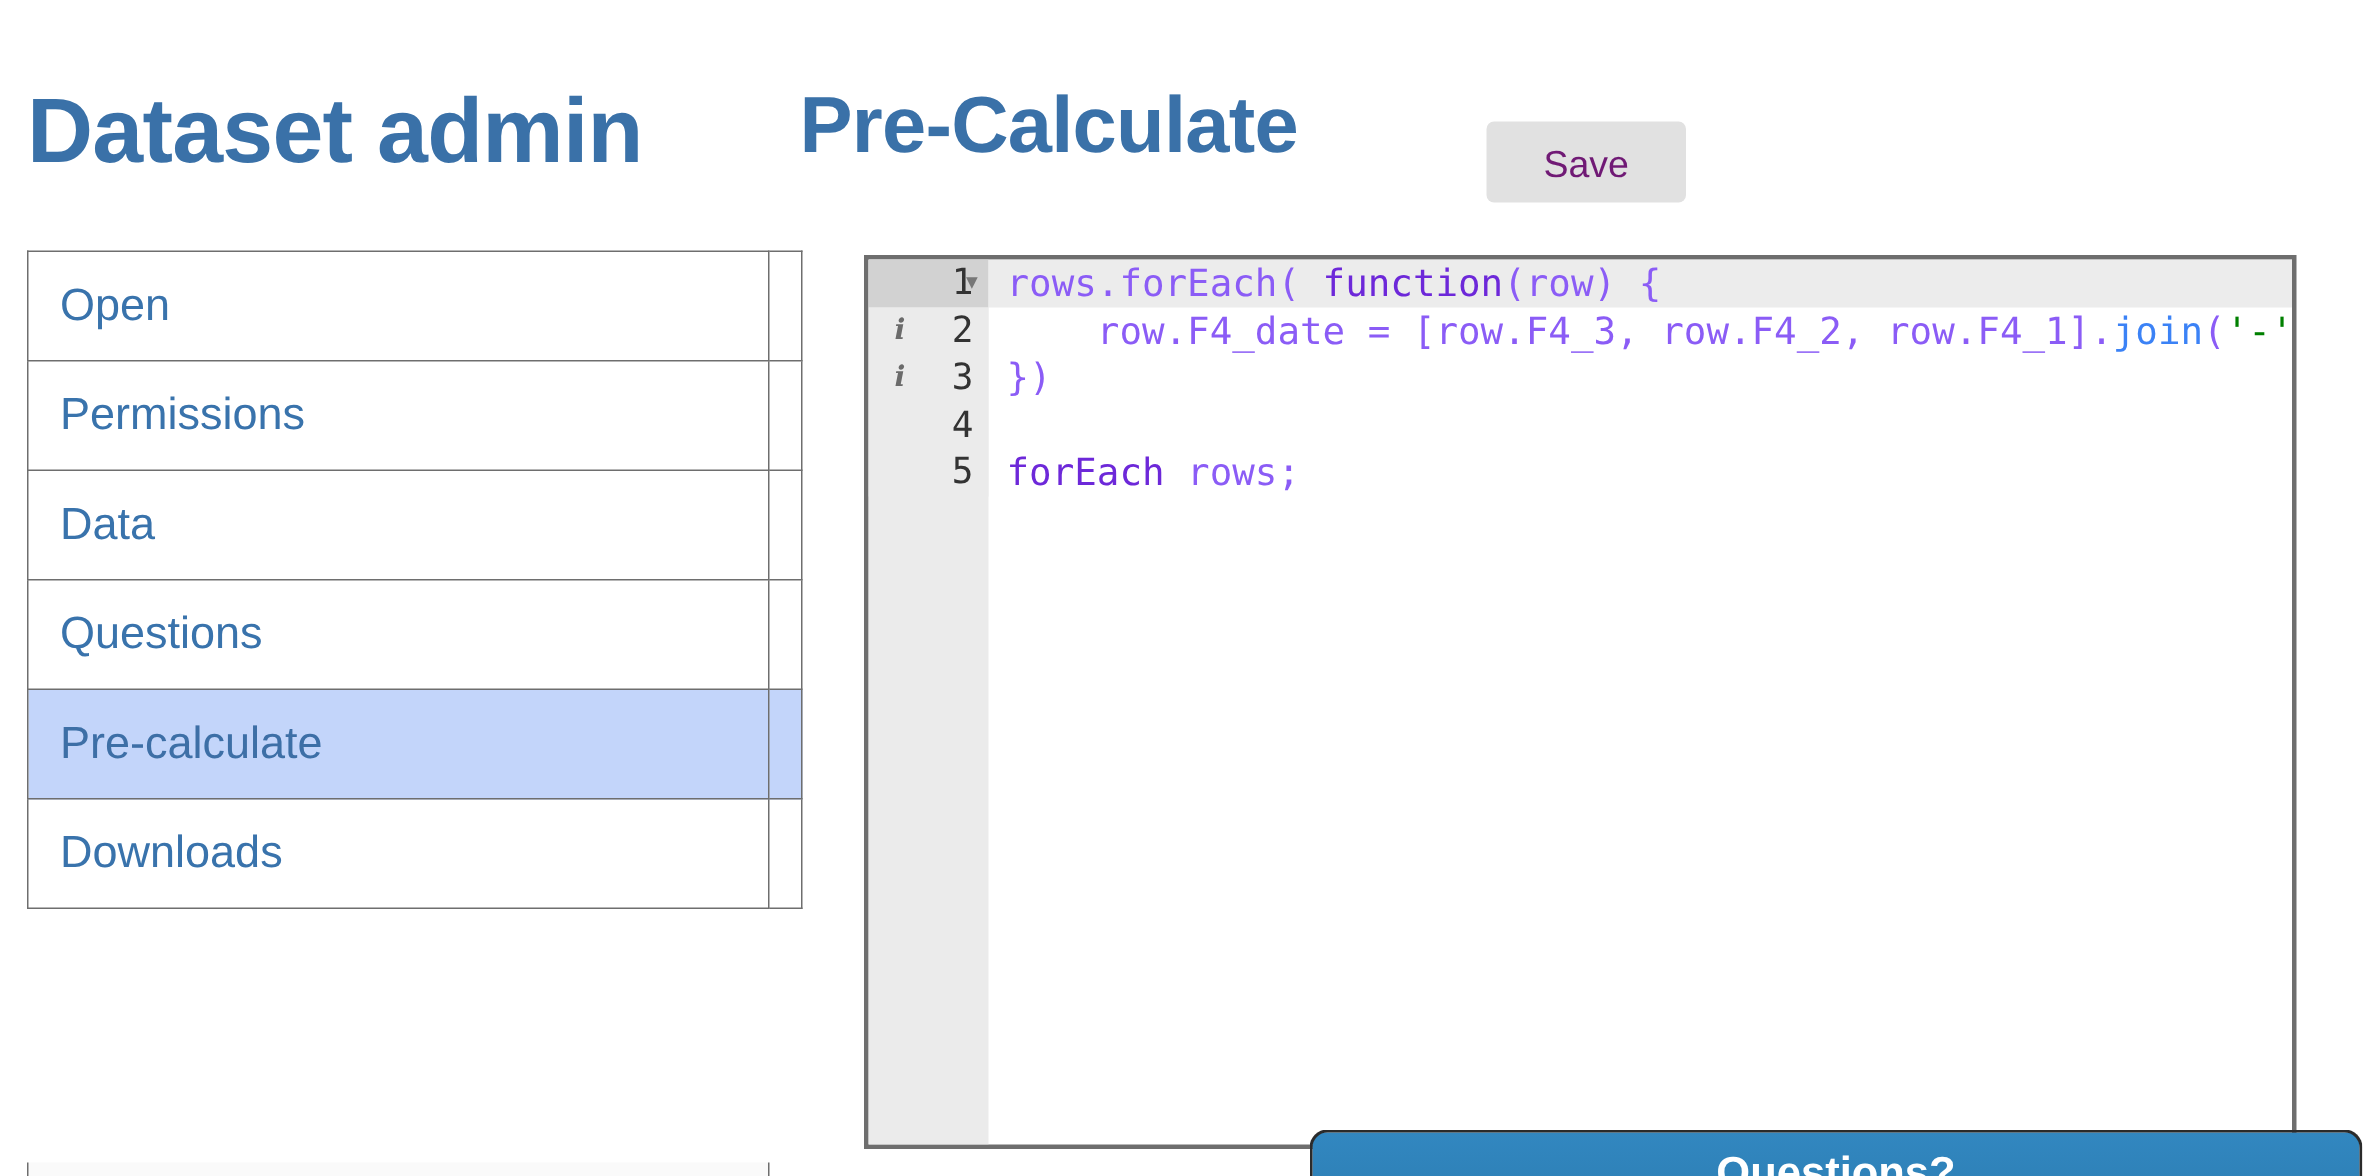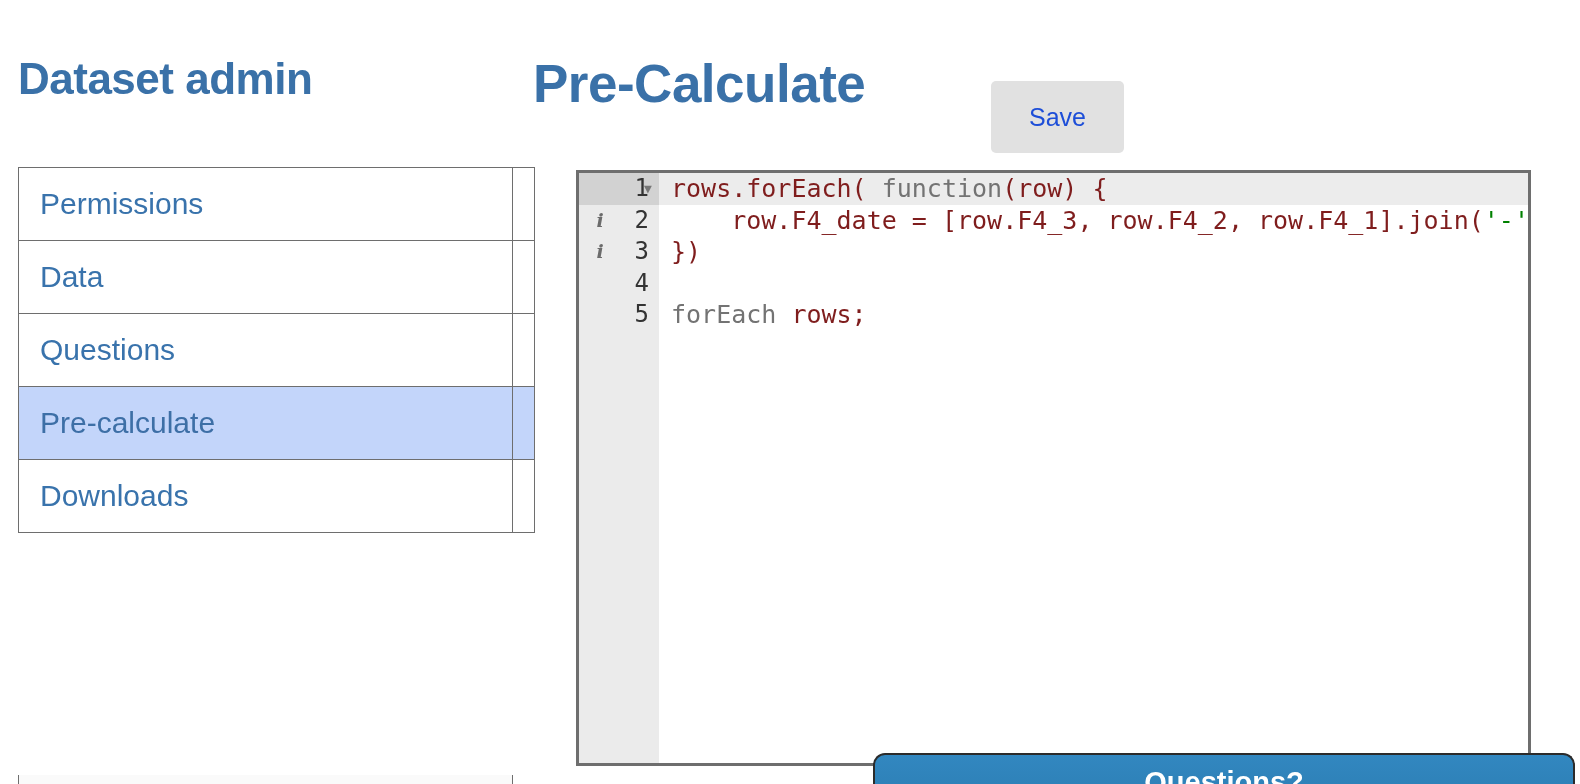--- a/index.html
+++ b/index.html
@@ -22,21 +22,21 @@
     position: absolute;
     left: 0;
     top: 0;
     width: 1580px;
     height: 160px;
   }
   .page-title {
     position: absolute;
     left: 18px;
     top: 57px;
-    font-size: 44px;
+    font-size: 61px;
     font-weight: bold;
     color: #3a71a8;
     letter-spacing: -0.5px;
     line-height: 1;
     white-space: nowrap;
   }
   .section-title {
     position: absolute;
     left: 533px;
     top: 57px;
@@ -45,27 +45,27 @@
     color: #3a71a8;
     letter-spacing: -0.5px;
     line-height: 1;
     white-space: nowrap;
   }
   .save-button {
     position: absolute;
     left: 991px;
     top: 81px;
     width: 133px;
-    height: 72px;
+    height: 54px;
     background: #e1e1e1;
     border: none;
     border-radius: 5px;
     font-family: "Liberation Sans", sans-serif;
     font-size: 25px;
-    color: #1d4ed8;
+    color: #701a75;
     cursor: pointer;
     padding: 0;
     line-height: 58px;
     text-align: center;
   }
 
   
   .sidebar {
     position: absolute;
     left: 18px;
@@ -184,24 +184,24 @@
   .code {
     position: absolute;
     left: 80px;
     top: 0;
     right: 0;
     height: 100%;
     padding-left: 12px;
     box-sizing: border-box;
     color: #111111;
   }
-  .tok-kw     { color: #737373; }
-  .tok-fn     { color: #7f1d1d; }
+  .tok-kw     { color: #6d28d9; }
+  .tok-fn     { color: #3b82f6; }
   .tok-str    { color: #008000; }
-  .tok-plain  { color: #7f1d1d; }
+  .tok-plain  { color: #8b5cf6; }
 
   
   .support-widget {
     position: absolute;
     left: 873px;
     top: 753px;
     width: 702px;
     height: 60px;
     background: linear-gradient(#3287c0, #2b7db2);
     border: 2px solid #2b2b2b;
@@ -239,20 +239,24 @@
 <div class="header">
   <div class="page-title">Dataset admin</div>
 
   <div class="section-title">Pre-Calculate</div>
 
   <button class="save-button">Save</button>
 </div>
 
 <table class="sidebar">
   <tbody id="sidebar-body">
+      <tr>
+        <td class="nav-main"><a class="nav-link" href="#">Open</a></td>
+        <td class="nav-pad"></td>
+      </tr>
       <tr>
         <td class="nav-main"><a class="nav-link" href="#">Permissions</a></td>
         <td class="nav-pad"></td>
       </tr>
       <tr>
         <td class="nav-main"><a class="nav-link" href="#">Data</a></td>
         <td class="nav-pad"></td>
       </tr>
       <tr>
         <td class="nav-main"><a class="nav-link" href="#">Questions</a></td>

